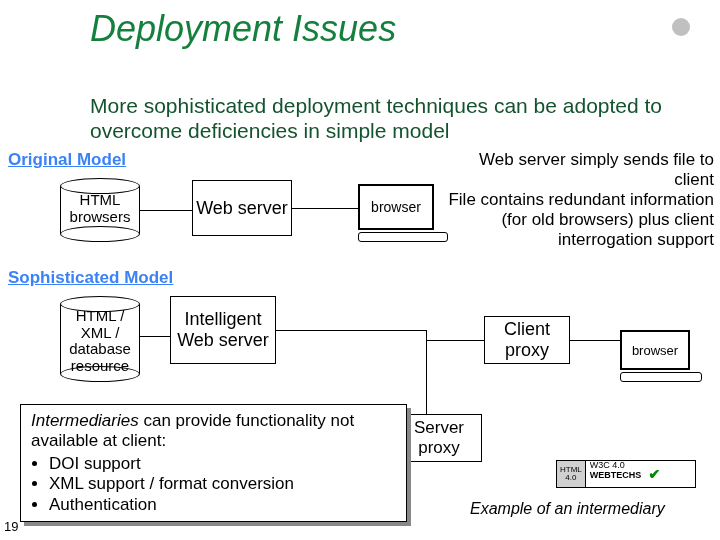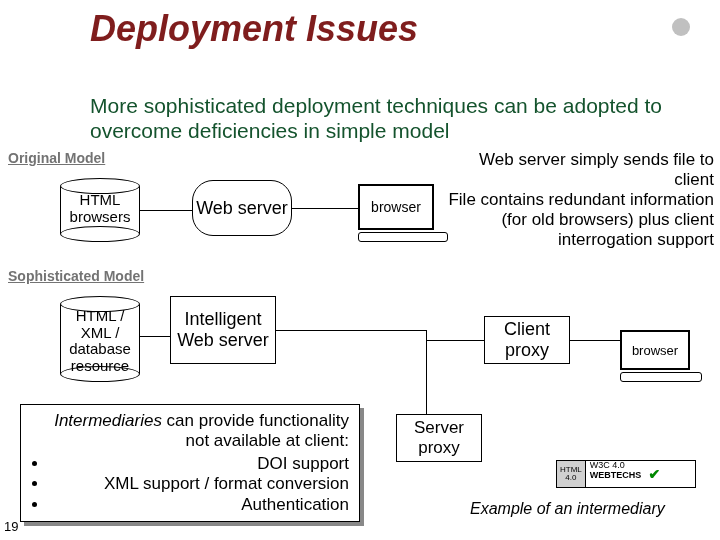--- a/index.html
+++ b/index.html
@@ -10,23 +10,23 @@
     background: #fff;
     font-family: Arial, Helvetica, sans-serif;
     position: relative;
     overflow: hidden;
   }
   .title {
     position: absolute;
     top: 8px;
     left: 90px;
     font-size: 36px;
-    font-weight: bold;
+    font-weight: normal;
     font-style: italic;
-    color: #7f1d1d;
+    color: #15803d;
   }
   .dot {
     position: absolute;
     top: 18px;
     right: 30px;
     width: 18px;
     height: 18px;
     border-radius: 50%;
     background: #c0c0c0;
   }
@@ -34,24 +34,24 @@
     position: absolute;
     top: 93px;
     left: 90px;
     right: 40px;
     font-size: 21px;
     color: #14532d;
     line-height: 1.2;
   }
   .sect {
     position: absolute;
-    font-size: 14px;
+    font-size: 17px;
     font-weight: bold;
     text-decoration: underline;
-    color: #737373;
+    color: #3b82f6;
   }
   .sect.orig { top: 150px; left: 8px; }
   .sect.soph { top: 268px; left: 8px; }
 
   .cyl {
     position: absolute;
     width: 80px;
     height: 64px;
     text-align: center;
     font-size: 15px;
@@ -182,21 +182,21 @@
 <div class="sect orig">Original Model</div>
 <div class="sect soph">Sophisticated Model</div>
 
 <div class="cyl" style="top:178px; left:60px;">
   <div class="body"></div>
     <div class="bot-e"></div>
     <div class="top-e"></div>
   <div class="txt">HTML browsers</div>
 </div>
 <div class="line" style="top:210px; left:140px; width:52px; height:1px;"></div>
-<div class="box" style="top:180px; left:192px; width:100px; height:56px;border-radius:21px;">Web server</div>
+<div class="box" style="top:180px; left:192px; width:100px; height:56px;">Web server</div>
 <div class="line" style="top:208px; left:292px; width:66px; height:1px;"></div>
 <div class="monitor" style="top:184px; left:358px;">
   <div class="screen">browser</div>
   <div class="base"></div>
 </div>
 
 <div class="rightnote" id="rightnote">Web server simply sends file to client<br>File contains redundant information (for old browsers) plus client interrogation support</div>
 
 <div class="cyl" style="top:296px; left:60px; height:86px;">
   <div class="body"></div>
@@ -212,21 +212,21 @@
 <div class="line" style="top:340px; left:426px; width:58px; height:1px;"></div>
 <div class="line" style="top:330px; left:426px; width:1px; height:106px;"></div>
 <div class="box" style="top:414px; left:396px; width:86px; height:48px; font-size:17px;">Server proxy</div>
 
 <div class="line" style="top:340px; left:570px; width:50px; height:1px;"></div>
 <div class="monitor" style="top:330px; left:620px;">
   <div class="screen" style="width:70px; height:40px; font-size:13px;">browser</div>
   <div class="base" style="width:82px;"></div>
 </div>
 
-<div class="shadowbox" style="top:404px; left:20px; width:340px;text-align:right;">
+<div class="shadowbox" style="top:404px; left:20px; width:387px;">
   <span><i>Intermediaries</i><span> can provide functionality not available at client:</span></span>
   <ul>
     <li>DOI support</li>
     <li>XML support / format conversion</li>
     <li>Authentication</li>
   </ul>
 </div>
 
 <div class="pagenum">19</div>
 

